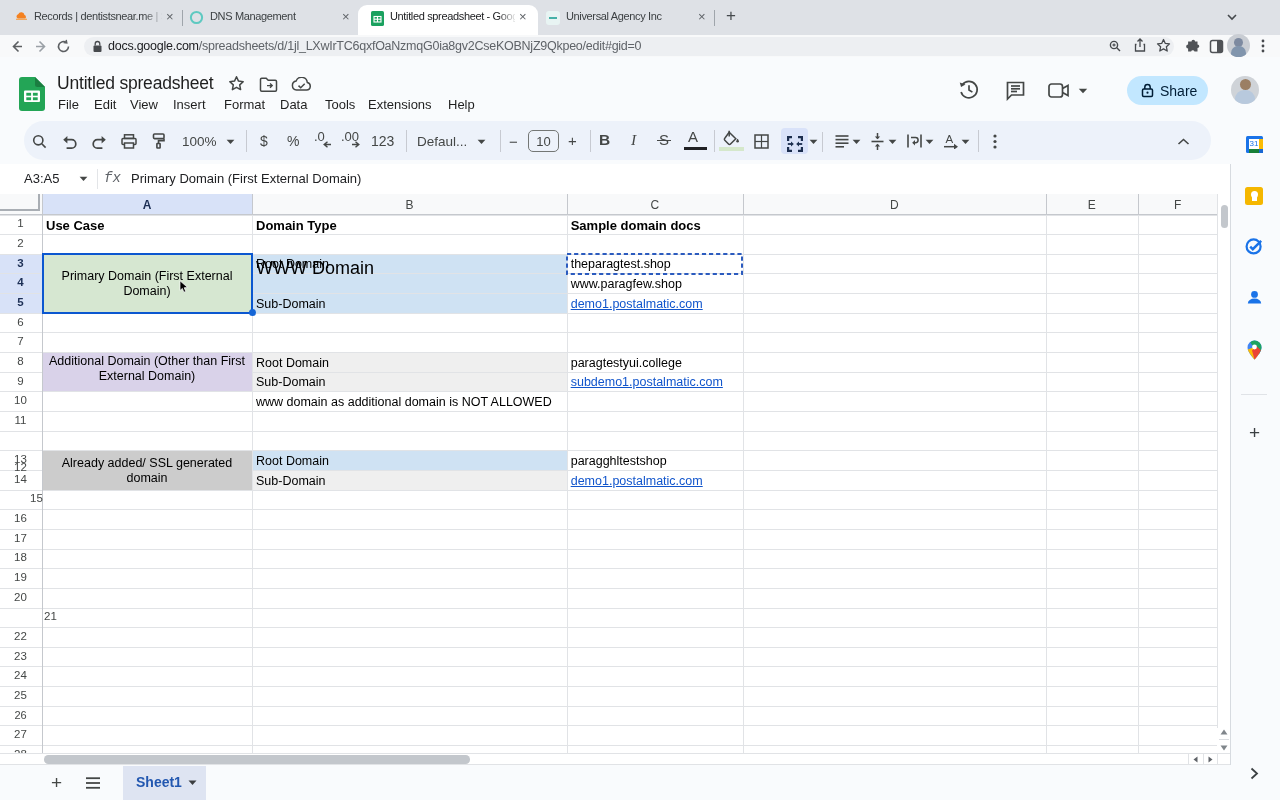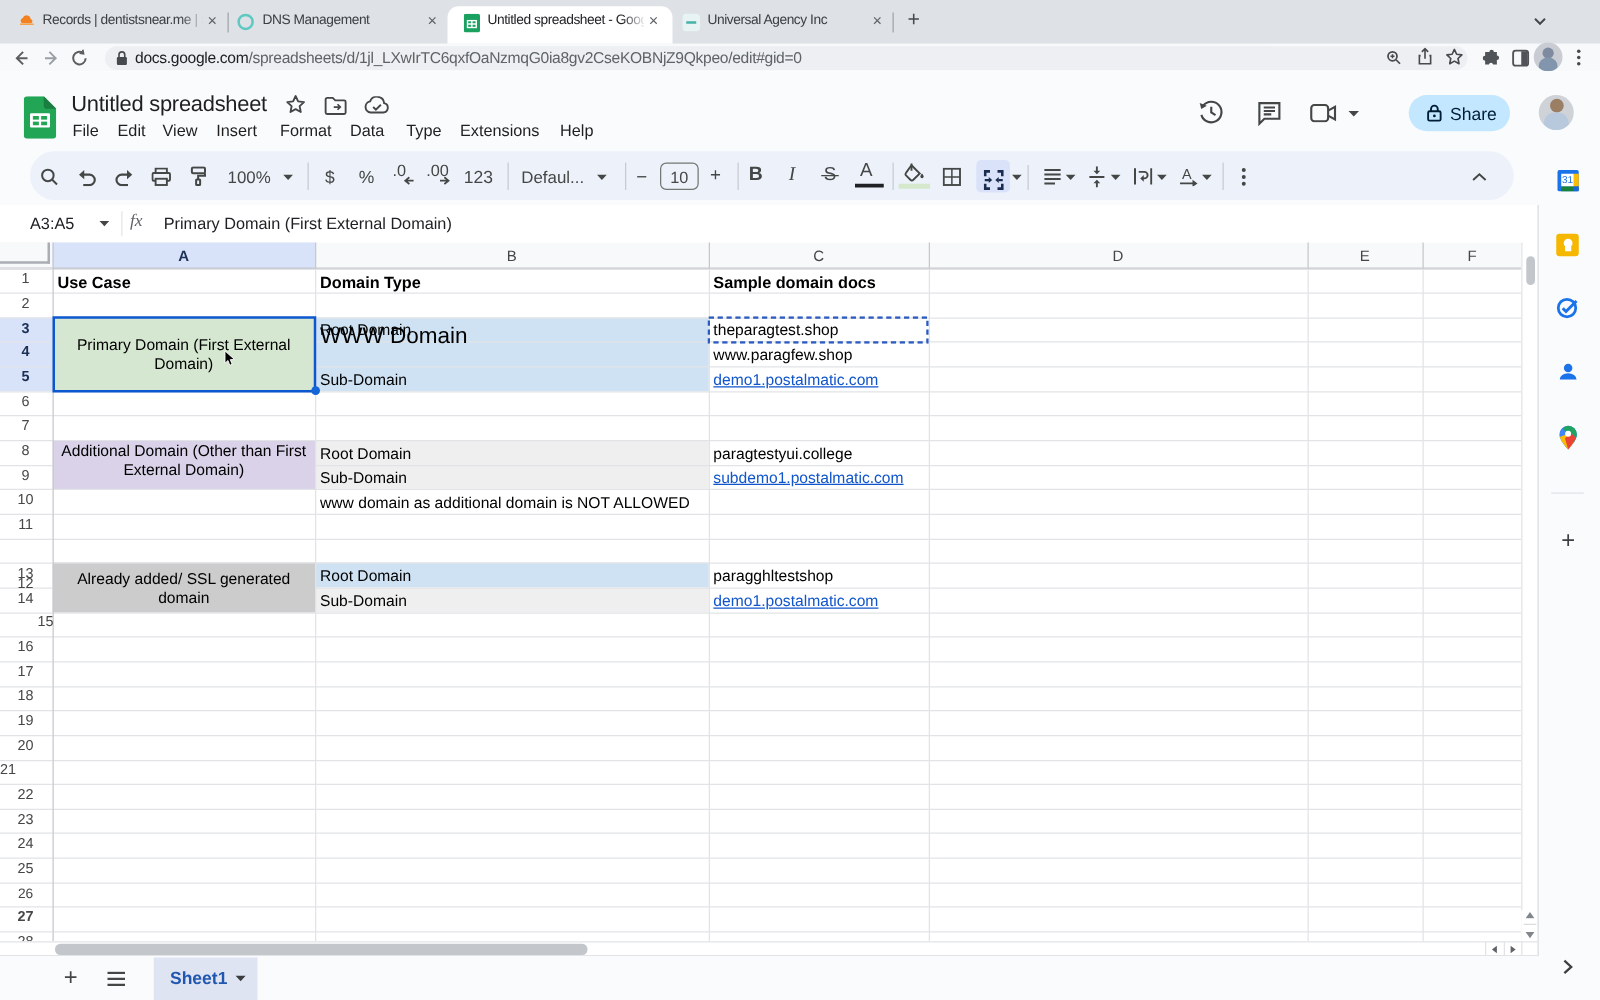--- a/index.html
+++ b/index.html
@@ -110,21 +110,21 @@
 <svg class="abs" style="left:291px;top:77px;" width="21" height="15" viewBox="0 0 21 15">
 <path d="M5.5 13 a4.5 4.5 0 0 1 -0.4 -8.9 a5.8 5.8 0 0 1 11.2 1.4 a3.8 3.8 0 0 1 -0.7 7.5 Z" fill="none" stroke="#444746" stroke-width="1.5"></path>
 <path d="M7.5 8.6 l2.2 2.2 l4 -4" fill="none" stroke="#444746" stroke-width="1.5"></path>
 </svg>
 <div class="abs" style="left:58px;top:97px;font-size:13px;color:#1f1f1f;">File</div>
 <div class="abs" style="left:94px;top:97px;font-size:13px;color:#1f1f1f;">Edit</div>
 <div class="abs" style="left:130px;top:97px;font-size:13px;color:#1f1f1f;">View</div>
 <div class="abs" style="left:173px;top:97px;font-size:13px;color:#1f1f1f;">Insert</div>
 <div class="abs" style="left:224px;top:97px;font-size:13px;color:#1f1f1f;">Format</div>
 <div class="abs" style="left:280px;top:97px;font-size:13px;color:#1f1f1f;">Data</div>
-<div class="abs" style="left:325px;top:97px;font-size:13px;color:#1f1f1f;">Type</div>
+<div class="abs" style="left:325px;top:97px;font-size:13px;color:#1f1f1f;">Tools</div>
 <div class="abs" style="left:368px;top:97px;font-size:13px;color:#1f1f1f;">Extensions</div>
 <div class="abs" style="left:448px;top:97px;font-size:13px;color:#1f1f1f;">Help</div>
 <svg class="abs" style="left:958px;top:79px;" width="22" height="22" viewBox="0 0 22 22">
 <path d="M3.1 12.9 A8.2 8.2 0 1 0 4.5 5.6" fill="none" stroke="#444746" stroke-width="1.7"></path>
 <path d="M6.9 4.1 L3.9 8.3 L0.8 4.5 Z" fill="#444746" transform="rotate(24 3.9 6.2)"></path>
 <path d="M11 6.3 V11 L14.4 13.1" fill="none" stroke="#444746" stroke-width="1.7"></path>
 </svg>
 <svg class="abs" style="left:1005px;top:80px;" width="21" height="21" viewBox="0 0 21 21">
 <path d="M2.5 2.5 h16 v12.5 h-12 l-4 4 Z" fill="none" stroke="#444746" stroke-width="1.7"></path>
 <line x1="6" y1="6" x2="15" y2="6" stroke="#444746" stroke-width="1.7"></line>
@@ -277,21 +277,21 @@
   </svg>
 <svg class="abs" style="left:1177px;top:138px;" width="13" height="7" viewBox="0 0 13 7">
     <path d="M1.5 6 L6.5 1.5 L11.5 6" fill="none" stroke="#444746" stroke-width="1.6"></path>
   </svg>
 <div class="abs" style="left:0;top:164px;width:1230px;height:30px;background:#fff;"></div>
 <div class="abs" style="left:24px;top:171px;font-size:13px;color:#202124;">A3:A5</div>
 <svg class="abs" style="left:79px;top:176px;" width="9" height="6" viewBox="0 0 9 6">
     <path d="M0.6 0.8 L4.5 4.9 L8.4 0.8 Z" fill="#444746"></path>
   </svg>
 <div class="abs" style="left:97px;top:169px;width:1px;height:20px;background:#e3e5e8;"></div>
-<div class="abs" style="left:104px;top:170px;font-size:14px;font-style:italic;font-family:Liberation Serif, serif;color:#5f6368;">fx</div>
+<div class="abs" style="left:104px;top:170px;font-size:14px;font-style:italic;font-family:Liberation Mono, monospace;color:#5f6368;">fx</div>
 <div class="abs" style="left:131px;top:171px;font-size:13px;color:#202124;">Primary Domain (First External Domain)</div>
 <div class="abs" style="left:0;top:194px;width:1217.4px;height:559px;background:#fff;"></div>
 <div class="abs" style="left:42px;top:253.8px;width:210px;height:58.94999999999999px;background:#d6e7d1;"></div>
 <div class="abs" style="left:252px;top:253.8px;width:314.70000000000005px;height:58.94999999999999px;background:#cfe2f3;"></div>
 <div class="abs" style="left:42px;top:352.04999999999995px;width:210px;height:39.30000000000007px;background:#d9d2e9;"></div>
 <div class="abs" style="left:252px;top:352.04999999999995px;width:314.70000000000005px;height:39.30000000000007px;background:#efefef;"></div>
 <div class="abs" style="left:42px;top:450.29999999999995px;width:210px;height:39.30000000000001px;background:#cccccc;"></div>
 <div class="abs" style="left:252px;top:450.29999999999995px;width:314.70000000000005px;height:19.650000000000034px;background:#cfe2f3;"></div>
 <div class="abs" style="left:252px;top:469.95px;width:314.70000000000005px;height:19.649999999999977px;background:#efefef;"></div>
 <div class="abs" style="left:42px;top:214.50px;width:1175.4px;height:1px;background:#e1e3e6;"></div>
@@ -387,27 +387,27 @@
 <div class="abs" style="left:0;top:413.80px;width:41px;text-align:center;font-size:11.5px;font-weight:normal;color:#444746;">11</div>
 <div class="abs" style="left:0;top:433.45px;width:41px;text-align:center;font-size:11.5px;font-weight:normal;color:#444746;margin-top:28px;">12</div>
 <div class="abs" style="left:0;top:453.10px;width:41px;text-align:center;font-size:11.5px;font-weight:normal;color:#444746;">13</div>
 <div class="abs" style="left:0;top:472.75px;width:41px;text-align:center;font-size:11.5px;font-weight:normal;color:#444746;">14</div>
 <div class="abs" style="left:0;top:492.40px;width:41px;text-align:center;font-size:11.5px;font-weight:normal;color:#444746;margin-left:16px;">15</div>
 <div class="abs" style="left:0;top:512.05px;width:41px;text-align:center;font-size:11.5px;font-weight:normal;color:#444746;">16</div>
 <div class="abs" style="left:0;top:531.70px;width:41px;text-align:center;font-size:11.5px;font-weight:normal;color:#444746;">17</div>
 <div class="abs" style="left:0;top:551.35px;width:41px;text-align:center;font-size:11.5px;font-weight:normal;color:#444746;">18</div>
 <div class="abs" style="left:0;top:571.00px;width:41px;text-align:center;font-size:11.5px;font-weight:normal;color:#444746;">19</div>
 <div class="abs" style="left:0;top:590.65px;width:41px;text-align:center;font-size:11.5px;font-weight:normal;color:#444746;">20</div>
-<div class="abs" style="left:0;top:610.30px;width:29px;text-align:left;font-size:11.5px;font-weight:normal;color:#444746;">21</div>
+<div class="abs" style="left:0;top:610.30px;width:29px;text-align:left;font-size:11.5px;font-weight:normal;color:#444746;padding-left:44px;">21</div>
 <div class="abs" style="left:0;top:629.95px;width:41px;text-align:center;font-size:11.5px;font-weight:normal;color:#444746;">22</div>
 <div class="abs" style="left:0;top:649.60px;width:41px;text-align:center;font-size:11.5px;font-weight:normal;color:#444746;">23</div>
 <div class="abs" style="left:0;top:669.25px;width:41px;text-align:center;font-size:11.5px;font-weight:normal;color:#444746;">24</div>
 <div class="abs" style="left:0;top:688.90px;width:41px;text-align:center;font-size:11.5px;font-weight:normal;color:#444746;">25</div>
 <div class="abs" style="left:0;top:708.55px;width:41px;text-align:center;font-size:11px;font-weight:normal;color:#444746;">26</div>
-<div class="abs" style="left:0;top:728.20px;width:41px;text-align:center;font-size:11.5px;font-weight:bold;color:#444746;">27</div>
+<div class="abs" style="left:0;top:728.20px;width:41px;text-align:center;font-size:11.5px;font-weight:normal;color:#444746;">27</div>
 <div class="abs" style="left:0;top:747.85px;width:41px;text-align:center;font-size:11.5px;font-weight:normal;color:#444746;">28</div>
 <div class="abs" style="left:0;top:194px;width:40px;height:17px;background:#f8f9fa;border-right:2.5px solid #a9aeb4;border-bottom:2.5px solid #a9aeb4;"></div>
 <div class="abs" style="left:46px;top:216.10px;height:19.65px;line-height:19.65px;font-size:13px;font-weight:bold;color:#000;white-space:nowrap;">Use Case</div>
 <div class="abs" style="left:256px;top:216.10px;height:19.65px;line-height:19.65px;font-size:13px;font-weight:bold;color:#000;white-space:nowrap;">Domain Type</div>
 <div class="abs" style="left:570.7px;top:216.10px;height:19.65px;line-height:19.65px;font-size:13px;font-weight:bold;color:#000;white-space:nowrap;">Sample domain docs</div>
 <div class="abs" style="left:256px;top:255.40px;height:19.65px;line-height:19.65px;font-size:12.5px;font-weight:normal;color:#000;white-space:nowrap;">Root Domain</div>
 <div class="abs" style="left:570.7px;top:255.40px;height:19.65px;line-height:19.65px;font-size:12.5px;font-weight:normal;color:#000;white-space:nowrap;">theparagtest.shop</div>
 <div class="abs" style="left:256px;top:259px;height:19.65px;line-height:19.65px;font-size:18px;font-weight:normal;color:#000;white-space:nowrap;text-align:right;">WWW Domain</div>
 <div class="abs" style="left:570.7px;top:275.05px;height:19.65px;line-height:19.65px;font-size:12.5px;font-weight:normal;color:#000;white-space:nowrap;">www.paragfew.shop</div>
 <div class="abs" style="left:256px;top:294.70px;height:19.65px;line-height:19.65px;font-size:12.5px;font-weight:normal;color:#000;white-space:nowrap;">Sub-Domain</div>

